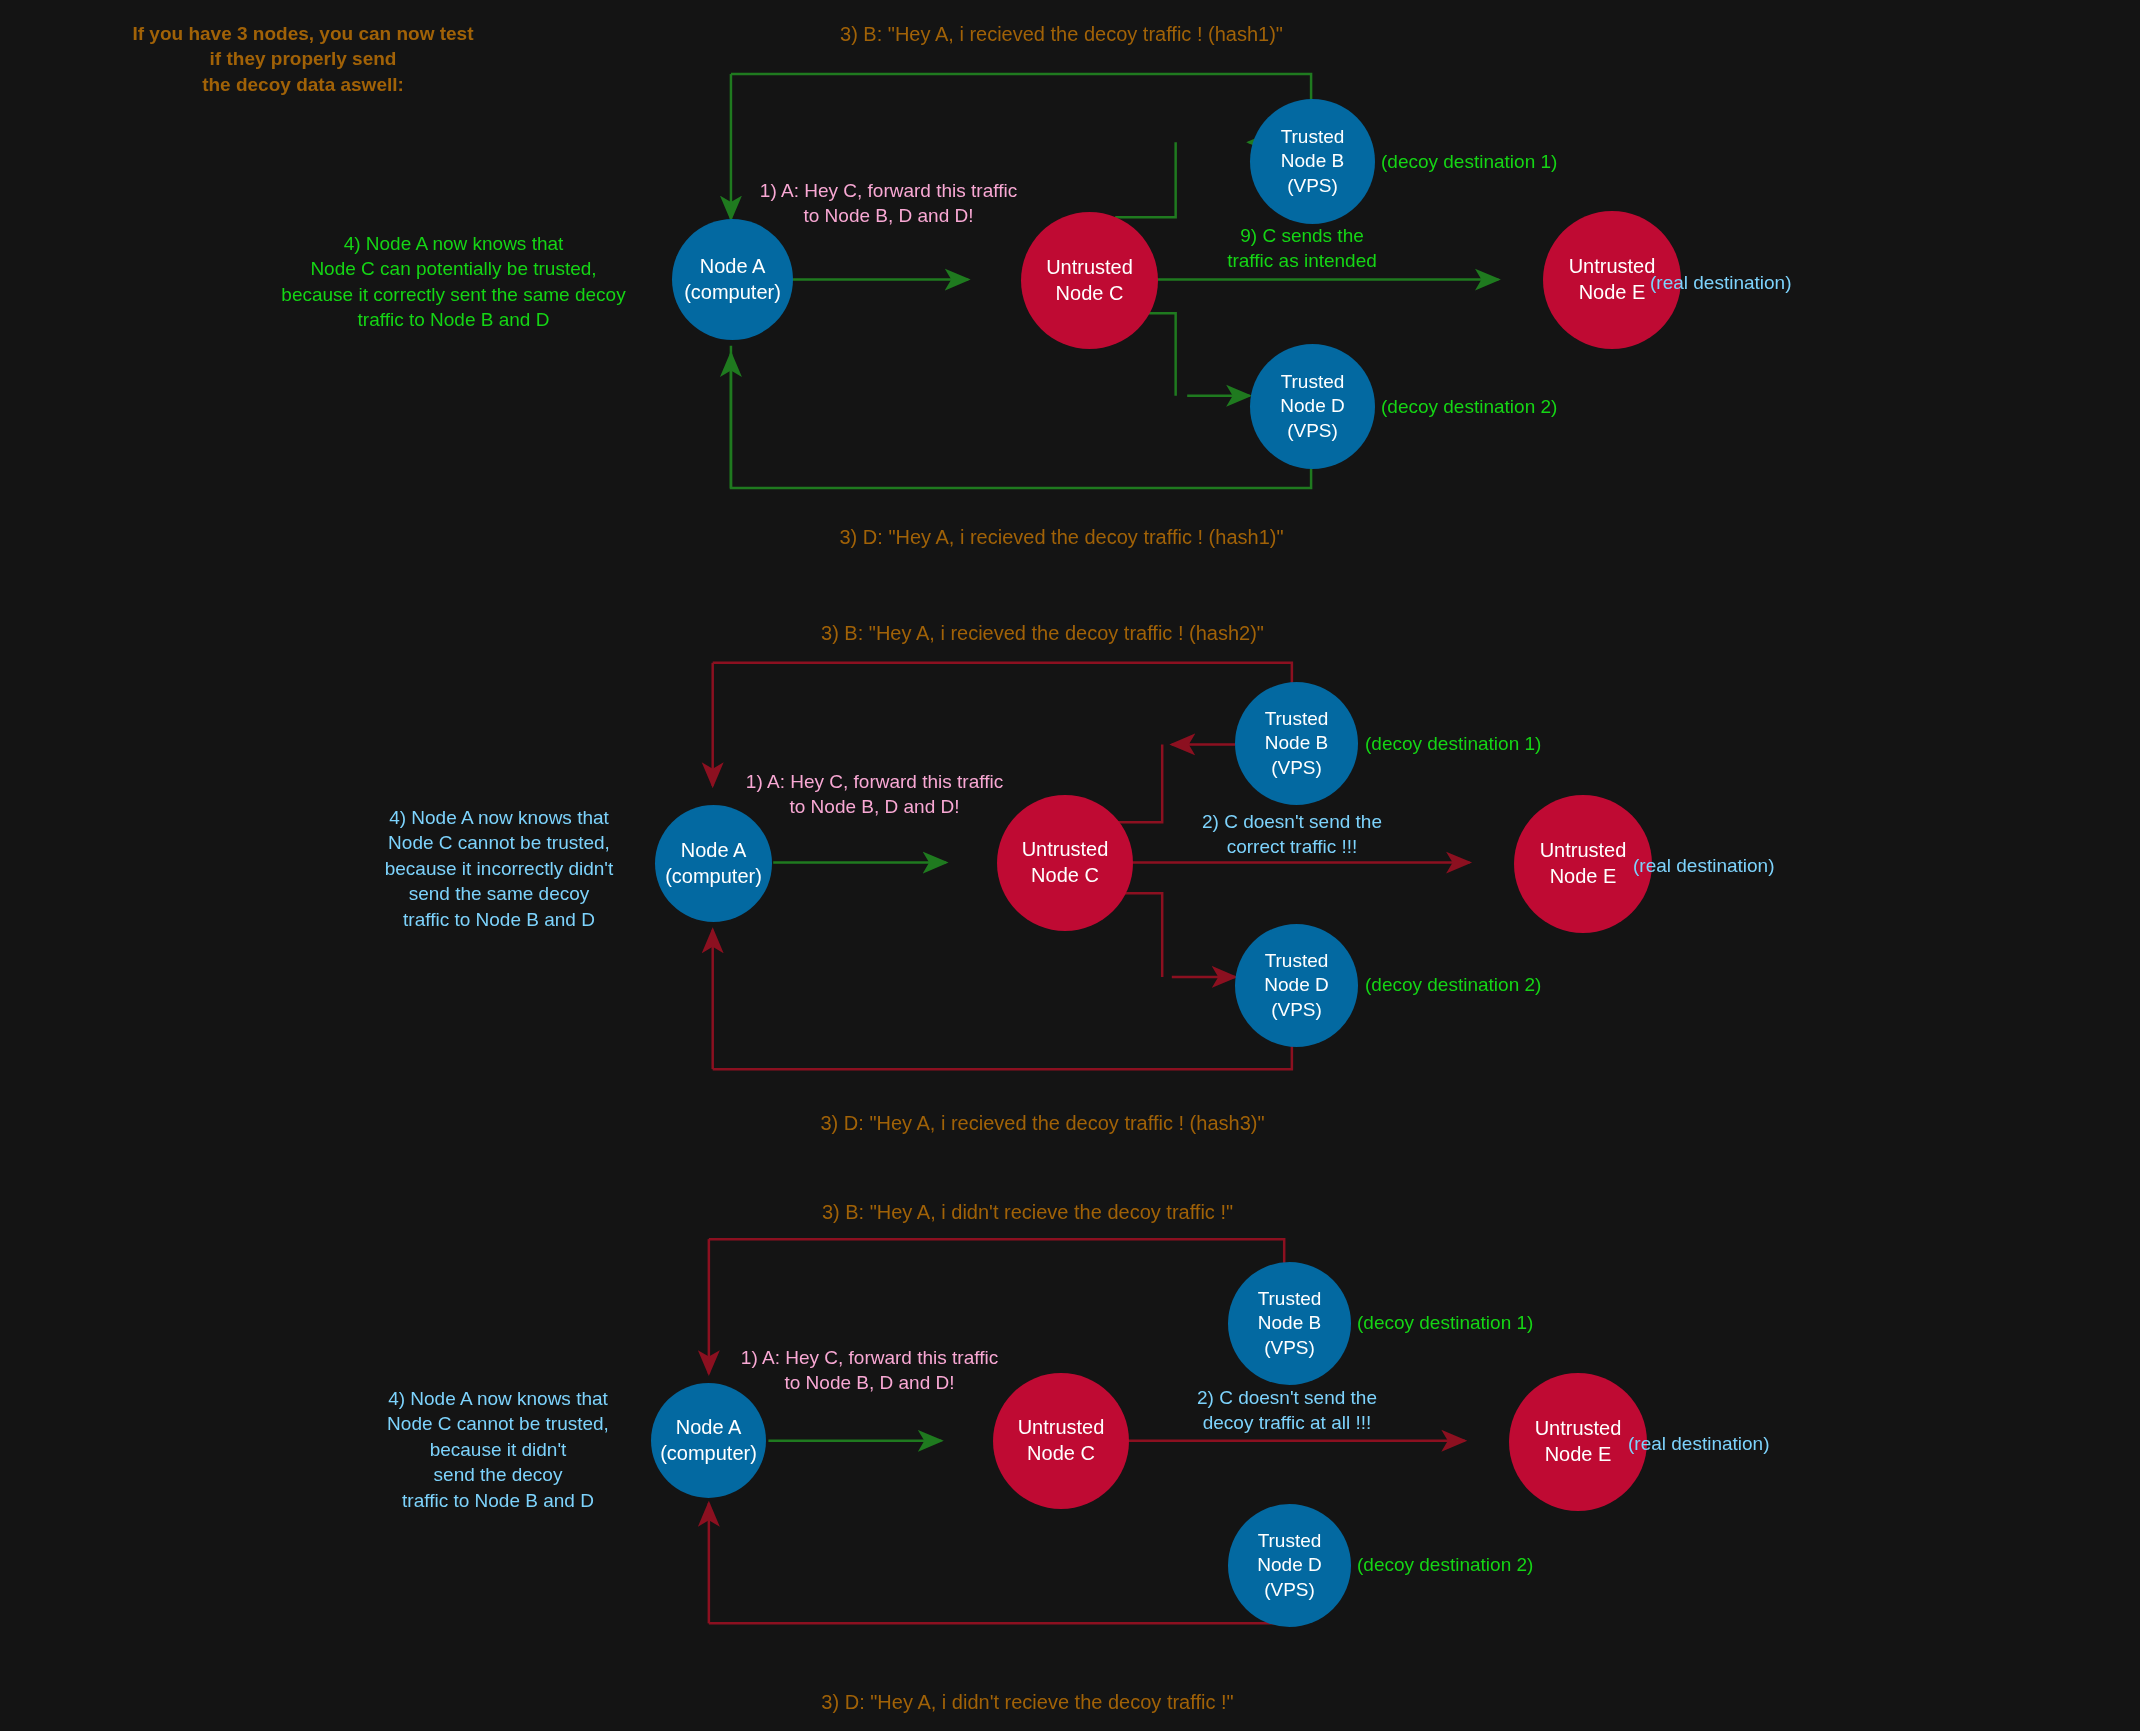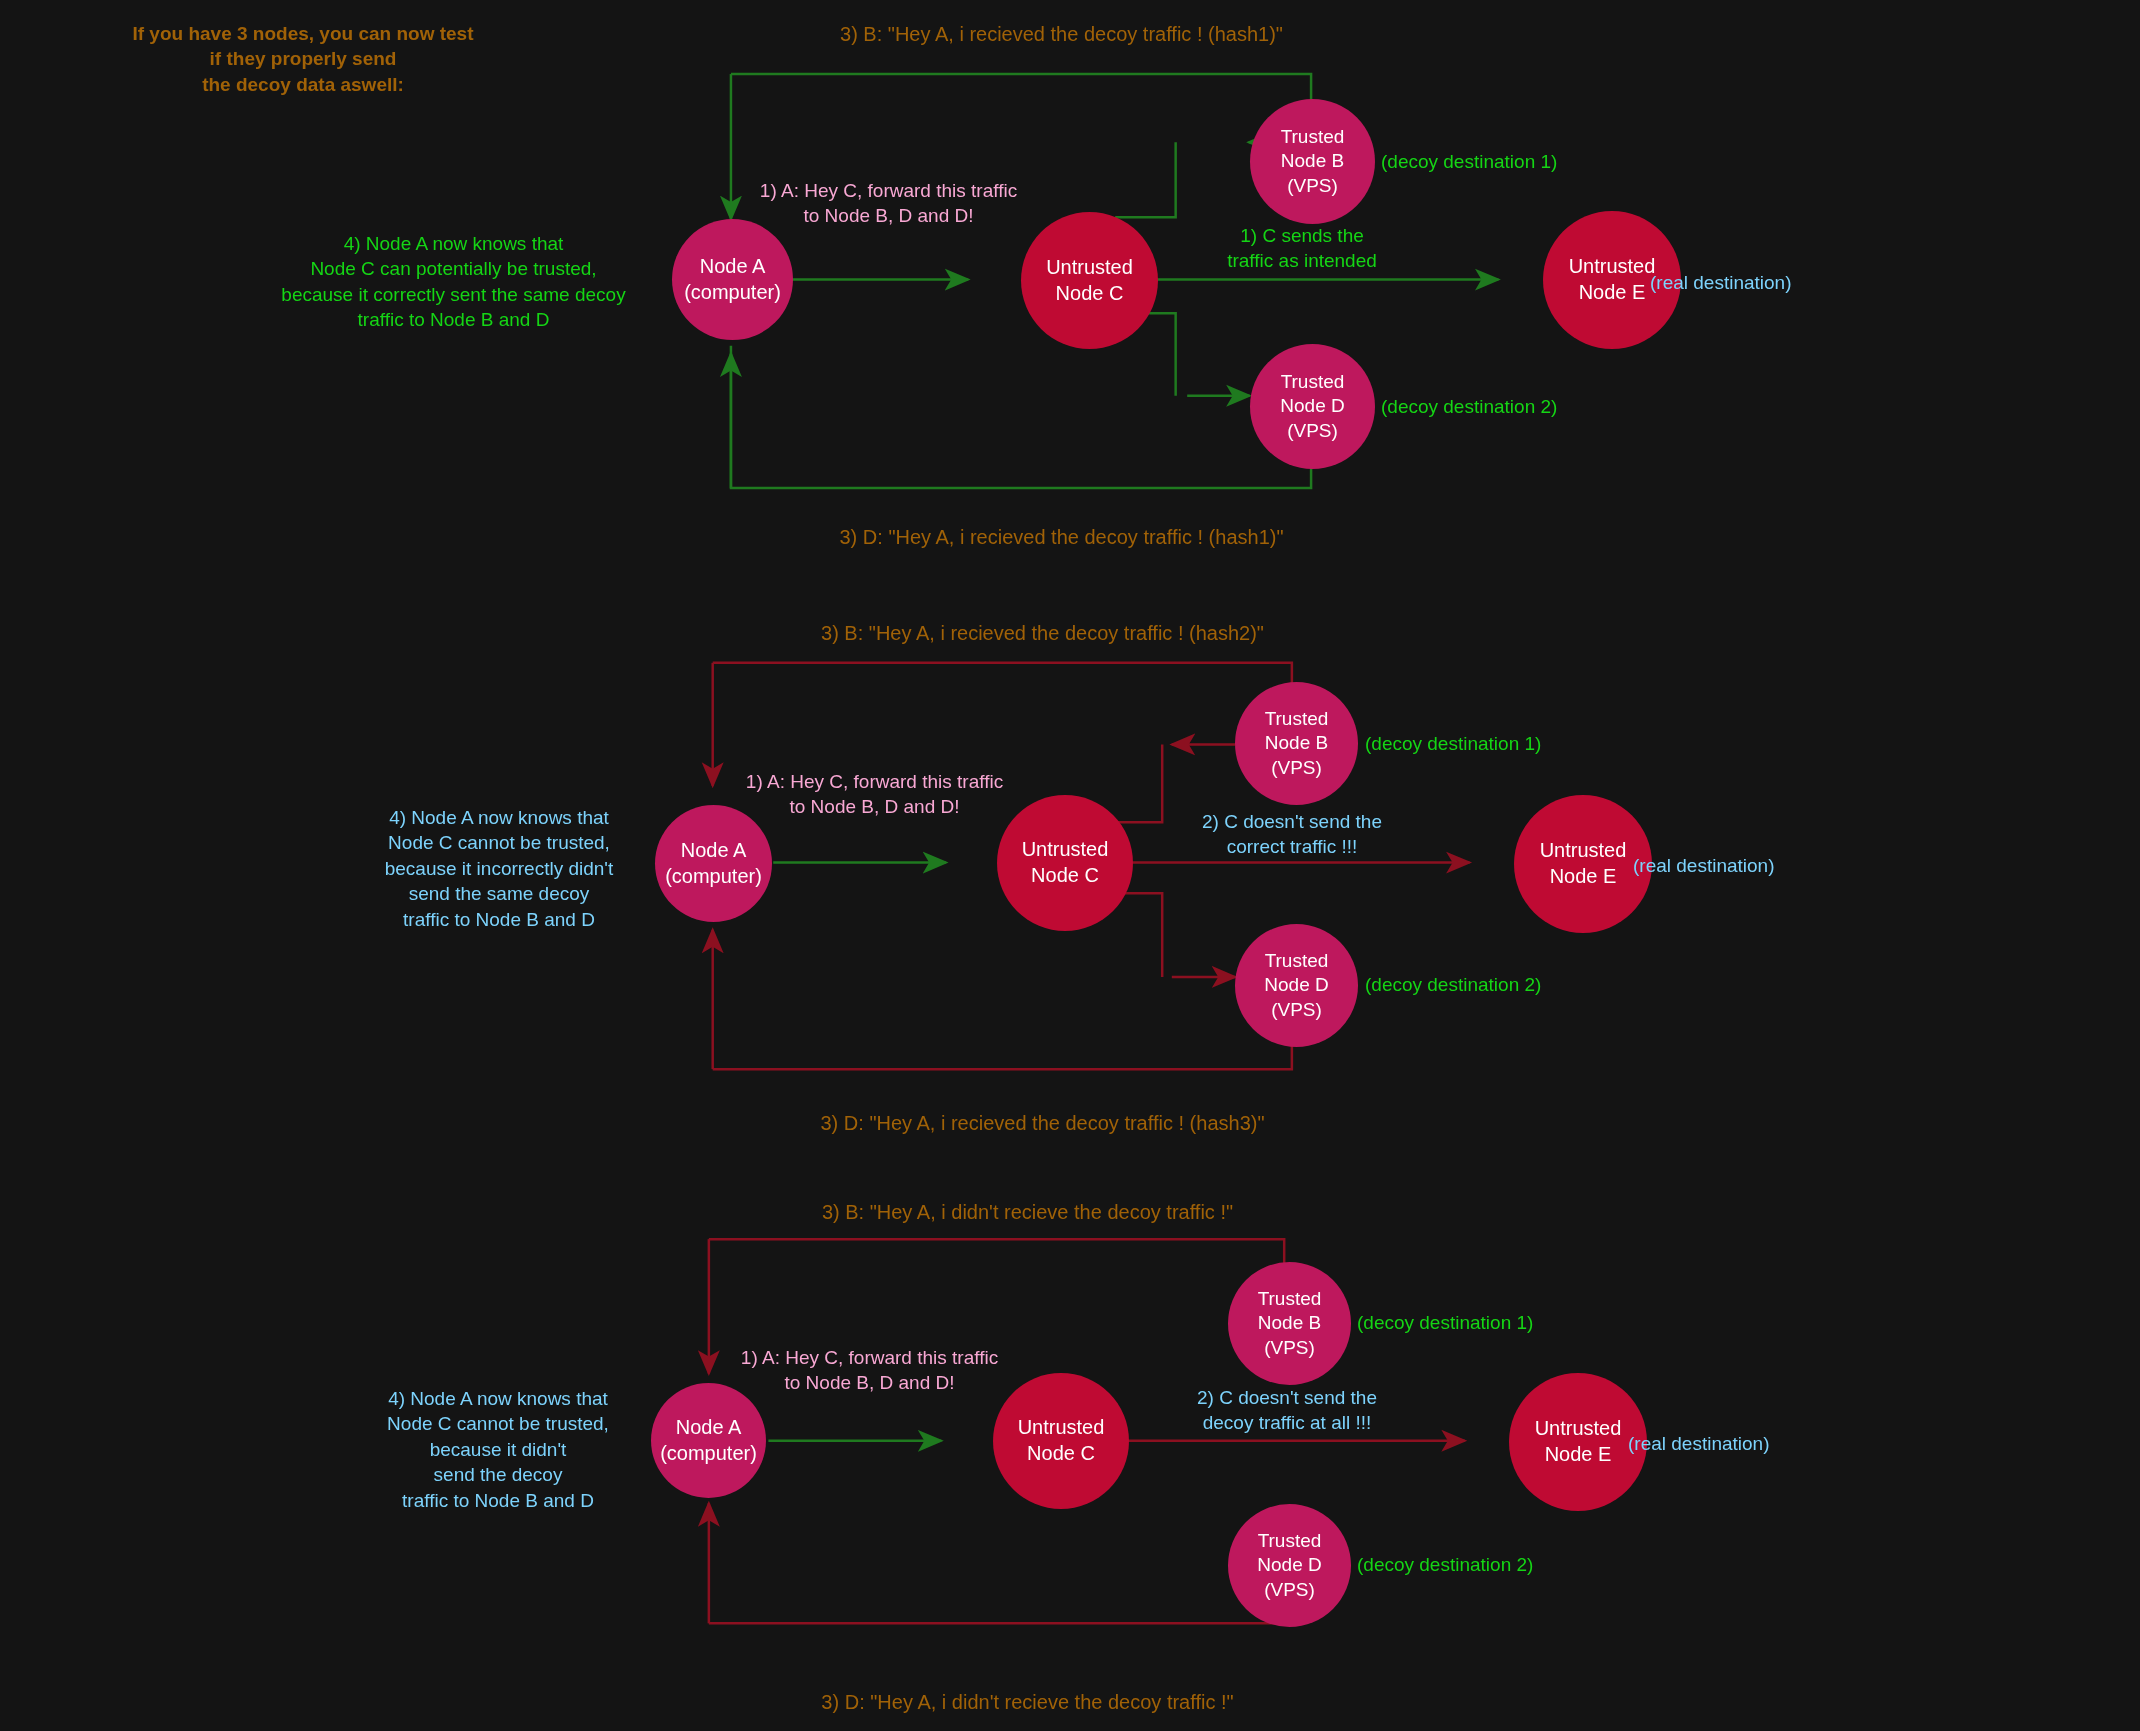--- a/index.html
+++ b/index.html
@@ -1,21 +1,21 @@
 <!DOCTYPE html>
 <html><head>
 <meta charset="utf-8">
 <style>
   html,body{margin:0;padding:0;background:#141414;}
   body{width:2140px;height:1731px;position:relative;font-family:"Liberation Sans",sans-serif;overflow:hidden;}
   .stage{position:absolute;inset:0;}
   svg.edges{position:absolute;left:0;top:0;width:2140px;height:1731px;pointer-events:none;}
   .node{position:absolute;border-radius:50%;display:flex;flex-direction:column;align-items:center;justify-content:center;
         color:#ffffff;text-align:center;line-height:1.28;z-index:3;}
-  .node.green{background:#be185d;}
+  .node.green{background:#0369a1;}
   .node.red{background:#bf0a33;margin-left:44px;}
   .node span{display:block;white-space:nowrap;}
   .txt{position:absolute;white-space:pre;line-height:1.34;z-index:4;}
   .c-white{color:#a16207;}
   .c-green{color:#15d515;}
   .c-red{color:#7dd3fc;}
   .c-orange{color:#f9a8d4;}
   .bold{font-weight:bold;}
   .ctr{text-align:center;}
 </style>
@@ -89,21 +89,21 @@
   <div class="txt c-white ctr" style="left:663px;top:21px;width:797px;font-size:20px;">3) B: "Hey A, i recieved the decoy traffic ! (hash1)"</div>
 
   <div class="txt c-orange ctr" style="left:730px;top:178px;width:317px;font-size:19px;">1) A: Hey C, forward this traffic
 to Node B, D and D!</div>
 
   <div class="txt c-green ctr" style="left:252px;top:231px;width:403px;font-size:19px;">4) Node A now knows that
 Node C can potentially be trusted,
 because it correctly sent the same decoy
 traffic to Node B and D</div>
 
-  <div class="txt c-green ctr" style="left:1182px;top:223px;width:240px;font-size:19px;">1) C sends the
+  <div class="txt c-green ctr" style="left:1182px;top:223px;width:240px;font-size:19px;">9) C sends the
 traffic as intended</div>
 
   <div class="node green" style="left:672px;top:219px;width:121px;height:121px;font-size:20px;">
     <span>Node A</span>
     <span>(computer)</span>
   </div>
 
   <div class="node red" style="left:977px;top:212px;width:137px;height:137px;font-size:20px;">
     <span>Untrusted</span>
     <span>Node C</span>

